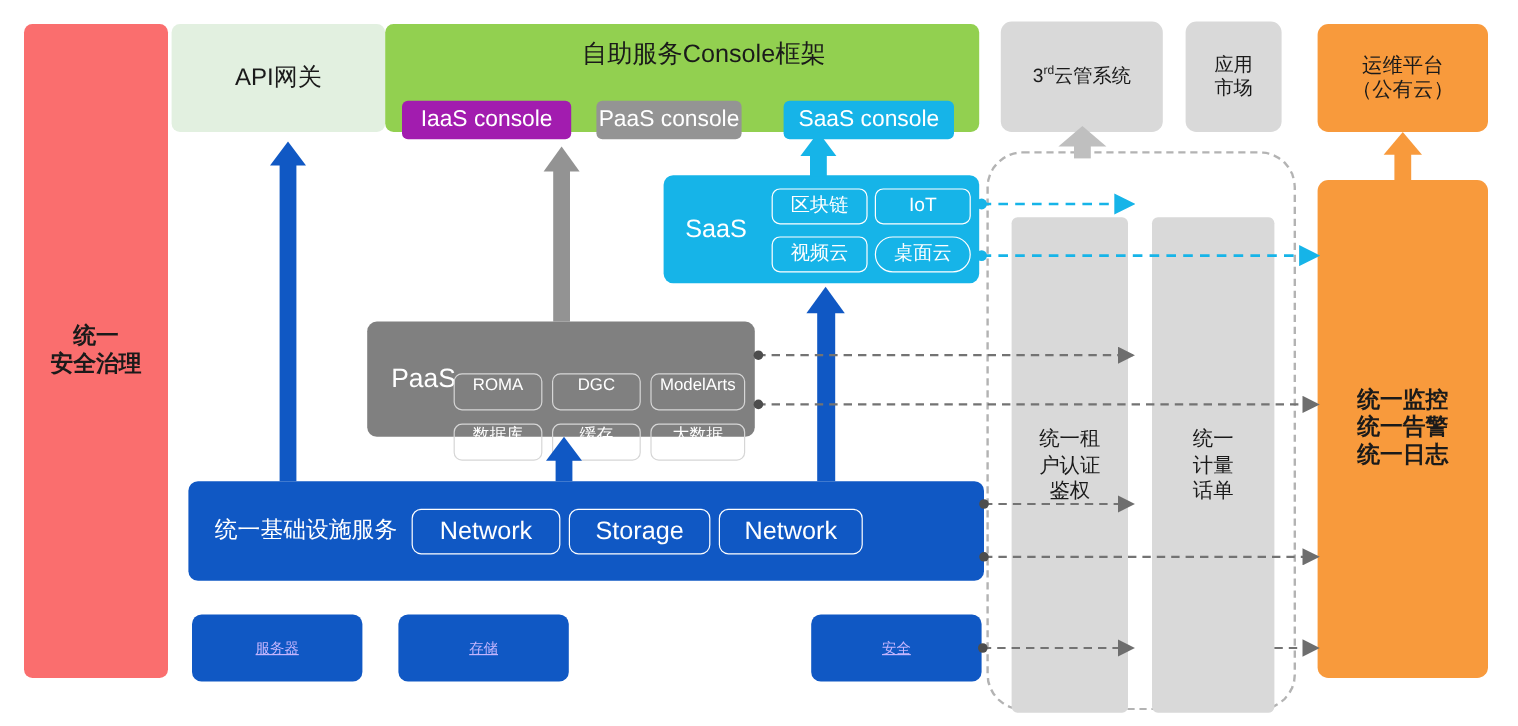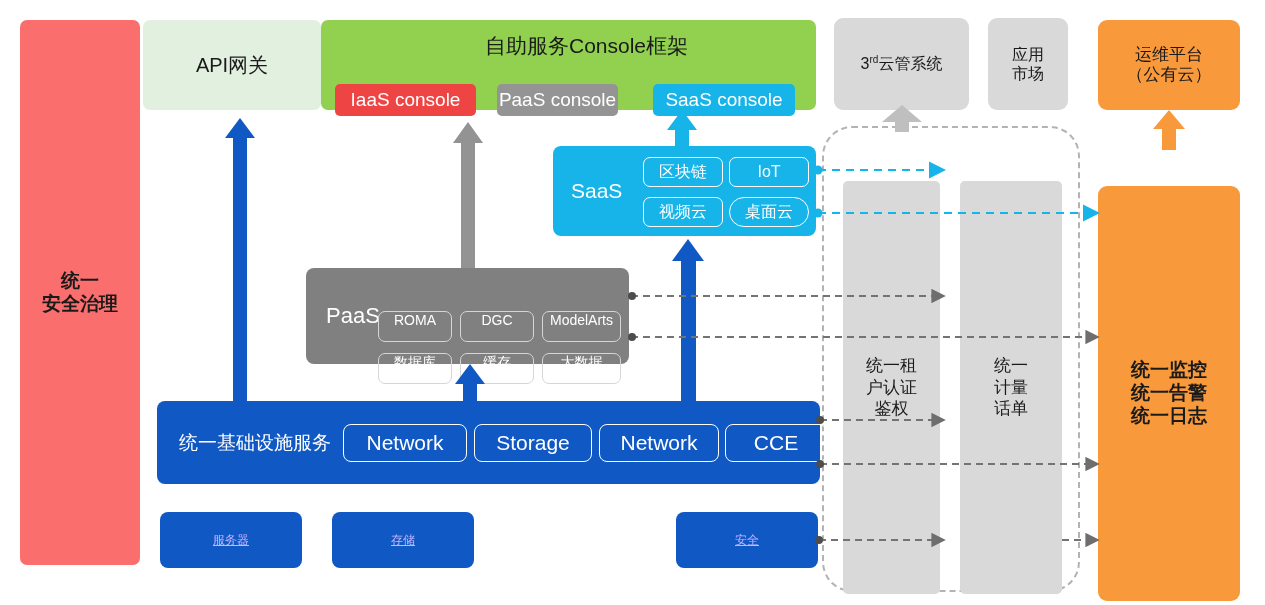--- a/index.html
+++ b/index.html
@@ -11,31 +11,31 @@
   
   .red-panel{background:#FA6E6E;border-radius:7px;color:#1a1a1a;font-size:19px;font-weight:700;}
 
   
   .api-gw{background:#E2F0E0;border-radius:7px;color:#1a1a1a;font-size:20px;}
 
   
   .console-frame{background:#92D050;border-radius:7px;display:block;}
   .console-title{position:absolute;left:0;right:0;top:13px;text-align:center;font-size:21px;color:#1a1a1a;font-weight:400;padding-left:36px;}
   .console-chip{position:absolute;top:64px;height:32px;border-radius:5px;display:flex;align-items:center;justify-content:center;color:#ffffff;font-size:19px;}
-  .chip-iaas{background:#ef4444;}
+  .chip-iaas{background:#a21caf;}
   .chip-paas{background:#949494;}
   .chip-saas{background:#16B4E8;}
 
   
   .grey-card{background:#D9D9D9;border-radius:9px;color:#1a1a1a;font-size:16px;}
   .grey-card sup{font-size:10px;vertical-align:super;}
 
   
   .orange-card{background:#F89A3C;border-radius:9px;color:#1a1a1a;font-size:17px;}
-  .orange-lower{background:#F89A3C;border-radius:9px;color:#1a1a1a;font-size:19px;font-weight:700;margin-top:36px;}
+  .orange-lower{background:#F89A3C;border-radius:9px;color:#1a1a1a;font-size:19px;font-weight:700;}
 
   
   .saas-box{background:#16B4E8;border-radius:8px;display:block;}
   .saas-label{position:absolute;left:18px;top:50%;transform:translateY(-50%);color:#ffffff;font-size:21px;}
   .saas-chip{position:absolute;height:28px;border:1.6px solid #ffffff;border-radius:7px;display:flex;align-items:center;justify-content:center;color:#ffffff;font-size:16px;background:transparent;}
 
   
   .paas-box{background:#808080;border-radius:8px;display:block;}
   .paas-label{position:absolute;left:20px;top:50%;transform:translateY(-50%);color:#ffffff;font-size:22px;}
   .paas-chip{position:absolute;height:29px;border:1.5px solid #d6d6d6;border-radius:7px;display:flex;align-items:flex-start;justify-content:center;color:#ffffff;font-size:14px;background:transparent;margin-top:31px;}
@@ -169,23 +169,20 @@
   <div class="box infra-box" style="left:157px;top:401px;width:663px;height:83px;">
     <div class="infra-label">统一基础设施服务</div>
     <div class="infra-chip" style="left:186px;top:23px;width:122px;">
       <span>Network</span>
     </div>
     <div class="infra-chip" style="left:317px;top:23px;width:116px;">
       <span>Storage</span>
     </div>
     <div class="infra-chip" style="left:442px;top:23px;width:118px;">
       <span>Network</span>
-    </div>
-    <div class="infra-chip" style="left:568px;top:23px;width:100px;">
-      <span>CCE</span>
     </div>
   </div>
 
   <div class="box res-tile" style="left:160px;top:512px;width:142px;height:56px;">
     <span>服务器</span>
   </div>
   <div class="box res-tile" style="left:332px;top:512px;width:142px;height:56px;">
     <span>存储</span>
   </div>
   <div class="box res-tile" style="left:676px;top:512px;width:142px;height:56px;">

